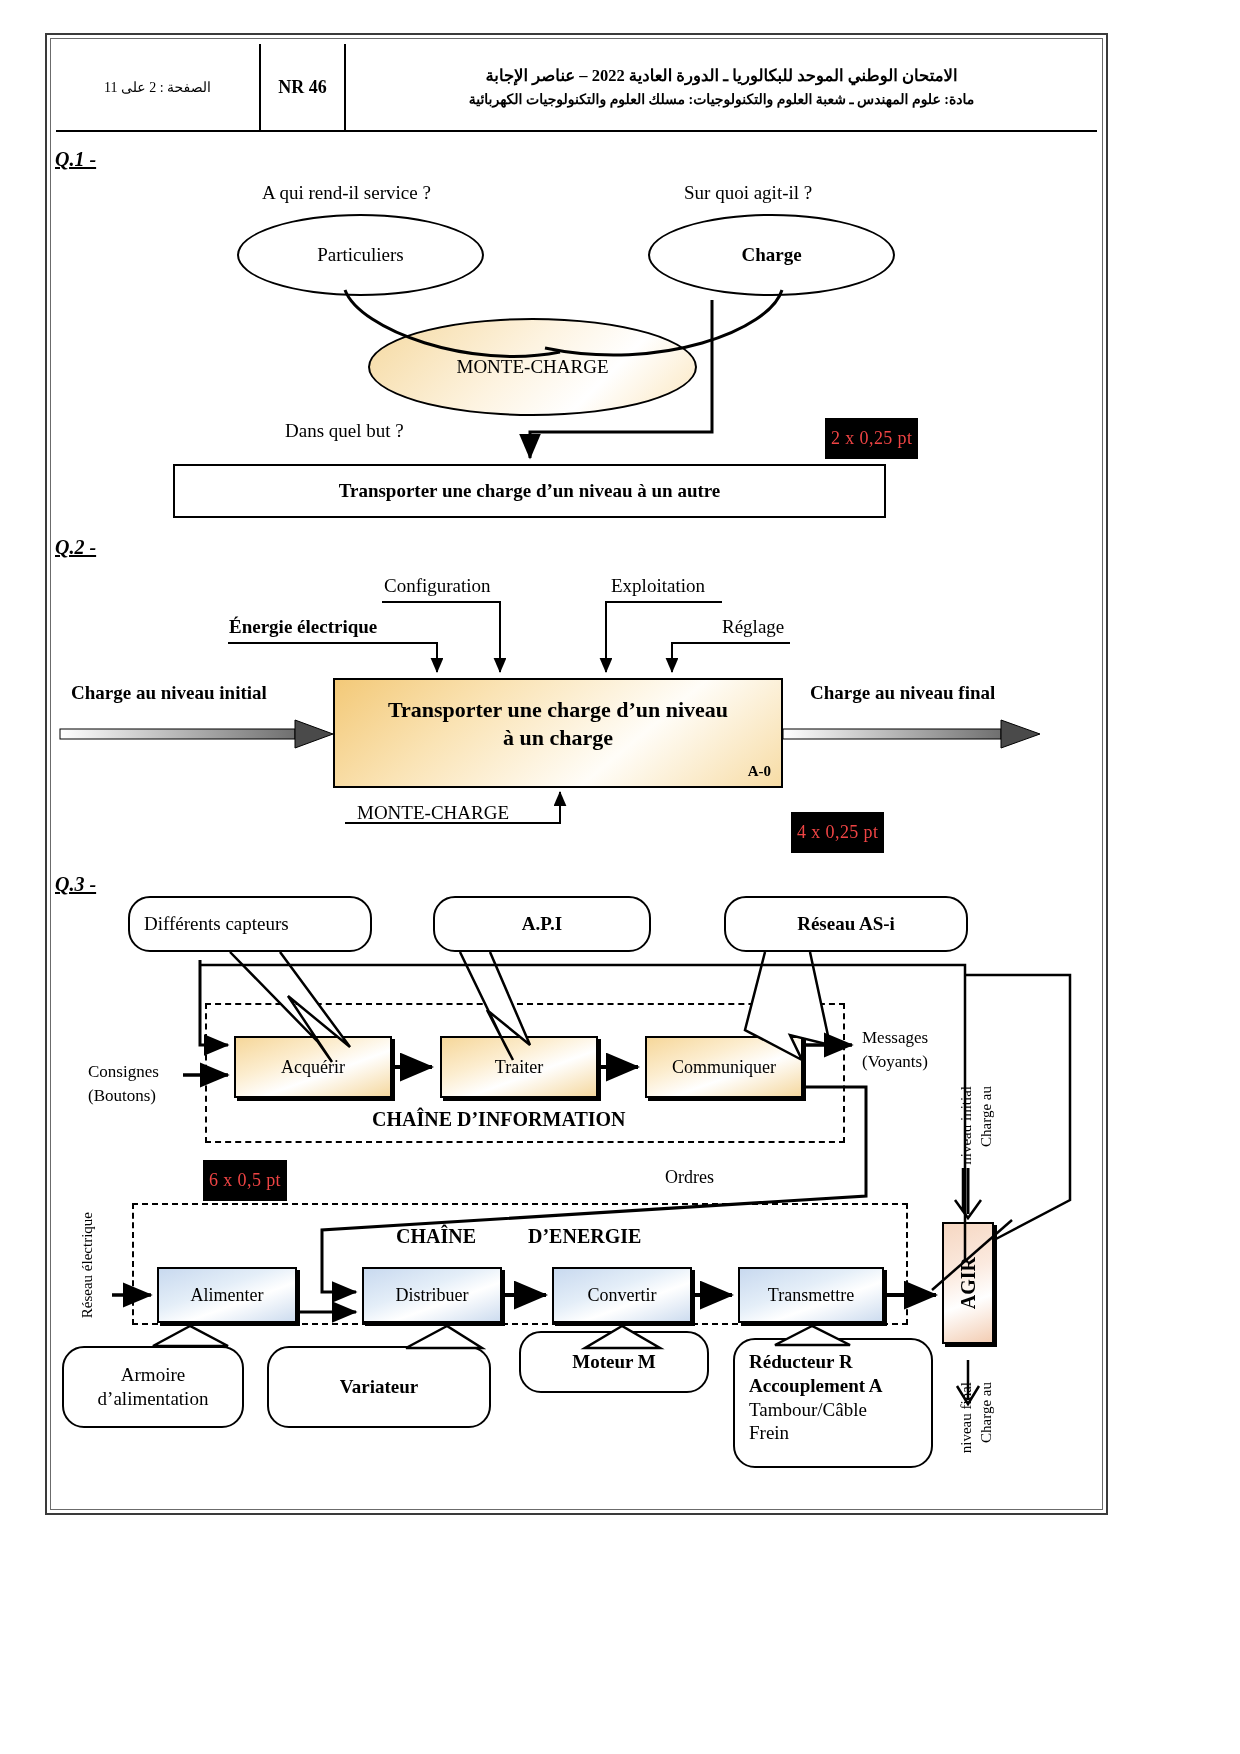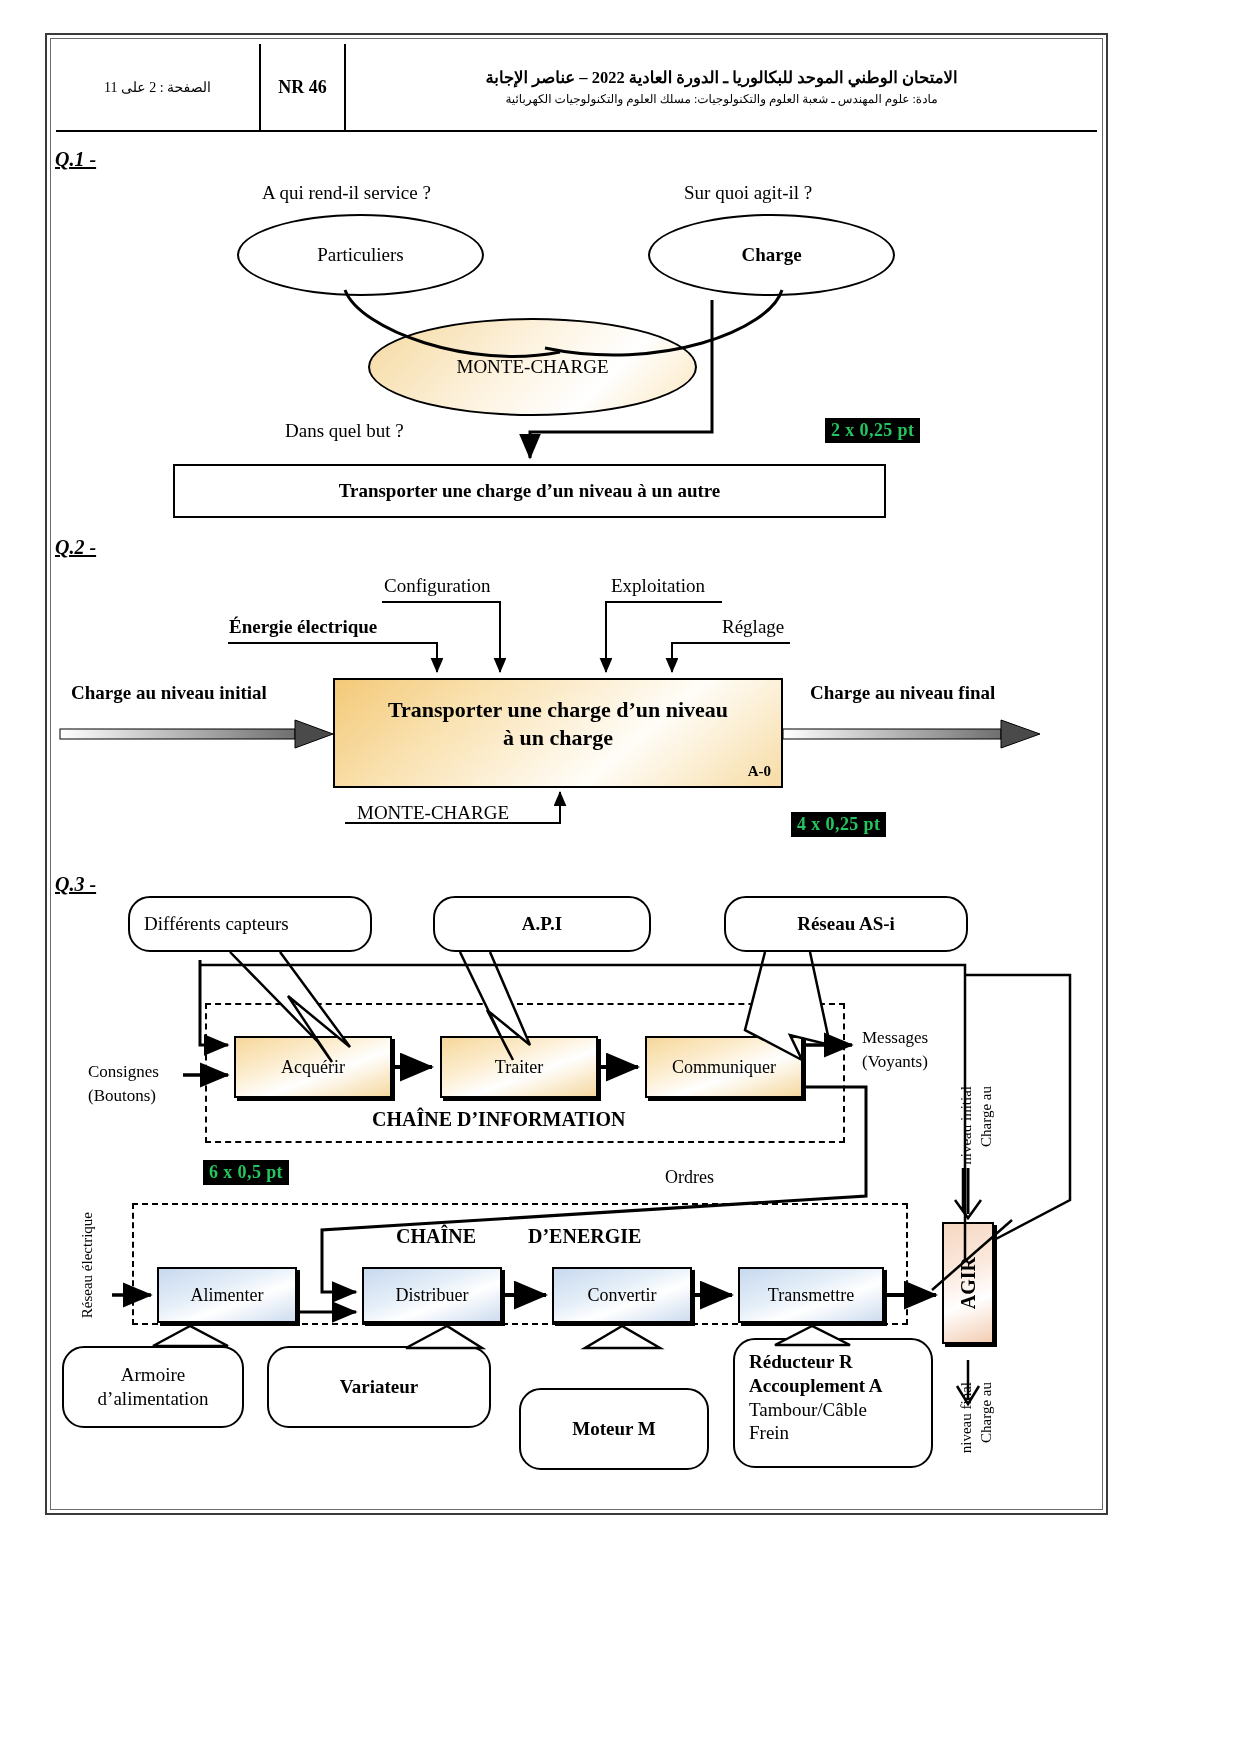--- a/index.html
+++ b/index.html
@@ -7,25 +7,25 @@
   .page{position:absolute;left:45px;top:33px;width:1063px;height:1482px;border:2px solid #3a3a3a;box-sizing:border-box;}
   .page-inner{position:absolute;left:3px;top:3px;right:3px;bottom:3px;border:1px solid #6b6b6b;box-sizing:border-box;}
 
   
   .hdr{position:absolute;left:5px;top:5px;right:5px;height:88px;display:flex;border-bottom:2px solid #000;box-sizing:border-box;}
   .hdr-cell{display:flex;align-items:center;justify-content:center;box-sizing:border-box;}
   .hdr-page{width:205px;border-right:2px solid #000;font-weight:normal;font-size:14px;direction:rtl;}
   .hdr-nr{width:85px;border-right:2px solid #000;font-weight:bold;font-size:18px;}
   .hdr-main{flex:1;flex-direction:column;direction:rtl;padding:0 10px;text-align:center;}
   .hdr-l1{font-weight:bold;font-size:16.5px;line-height:1.5;}
-  .hdr-l2{font-weight:normal;font-size:12px;line-height:1.5;}
+  .hdr-l2{font-weight:bold;font-size:14px;line-height:1.5;}
 
   
   .qlabel{position:absolute;font-style:italic;font-weight:bold;font-size:20px;font-family:"Liberation Serif",serif;text-decoration:underline;}
-  .pt{position:absolute;background:#000;color:#22c55e;font-weight:bold;font-size:18px;padding:2px 6px;white-space:nowrap;letter-spacing:.4px;}
+  .pt{position:absolute;background:#000;color:#ef4444;font-weight:normal;font-size:18px;padding:10px 6px;white-space:nowrap;letter-spacing:.4px;}
   .txt{position:absolute;font-size:19px;white-space:nowrap;}
   .txt.b{font-weight:bold;}
 
   .ellipse{position:absolute;border:2.5px solid #000;border-radius:50%;background:#fff;
            display:flex;align-items:center;justify-content:center;font-size:19px;}
   .ellipse.fill{background:linear-gradient(135deg,#f5d9a0 0%,#fdf3e0 45%,#ffffff 70%,#fbe6bd 100%);}
 
   .rectbox{position:absolute;border:2px solid #000;background:#fff;display:flex;align-items:center;justify-content:center;
            font-size:19px;font-weight:bold;box-sizing:border-box;}
 
@@ -147,21 +147,21 @@
 <div class="vtext up" style="left:977px;top:1382px;">Charge au</div>
 <div class="vtext up" style="left:957px;top:1382px;">niveau final</div>
 
 <div class="callout" style="left:62px;top:1346px;width:182px;height:82px;">
   <div>
     <span>Armoire</span><br>
     <span>d’alimentation</span>
   </div>
 </div>
 <div class="callout b" style="left:267px;top:1346px;width:224px;height:82px;">Variateur</div>
-<div class="callout b" style="left:519px;top:1388px;width:190px;height:82px;">Moteur M</div>
+<div class="callout b" style="left:519px;top:1331px;width:190px;height:62px;">Moteur M</div>
 <div class="callout" style="left:733px;top:1338px;width:200px;height:130px;align-items:flex-start;justify-content:flex-start;padding:10px 0 8px 14px;text-align:left;">
   <div>
     <b>Réducteur R</b><br>
     <b>Accouplement A</b><br>
     <span>Tambour/Câble</span><br>
     <span>Frein</span>
   </div>
 </div>
 
 <svg class="ov">

